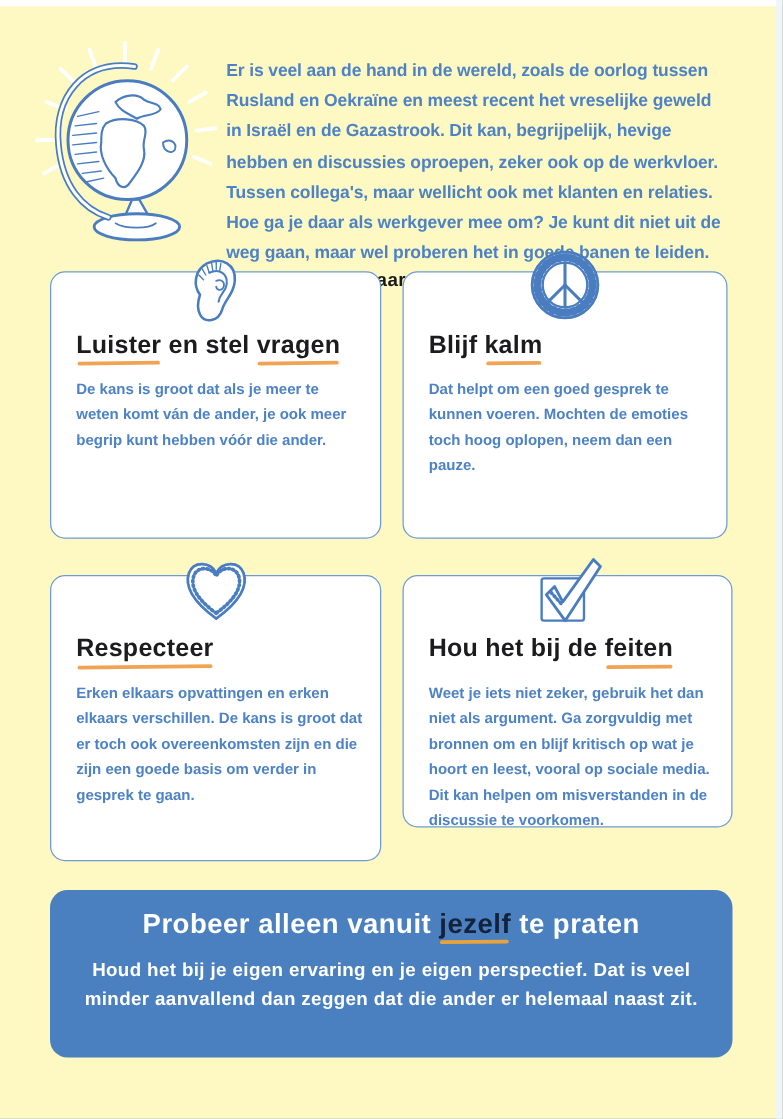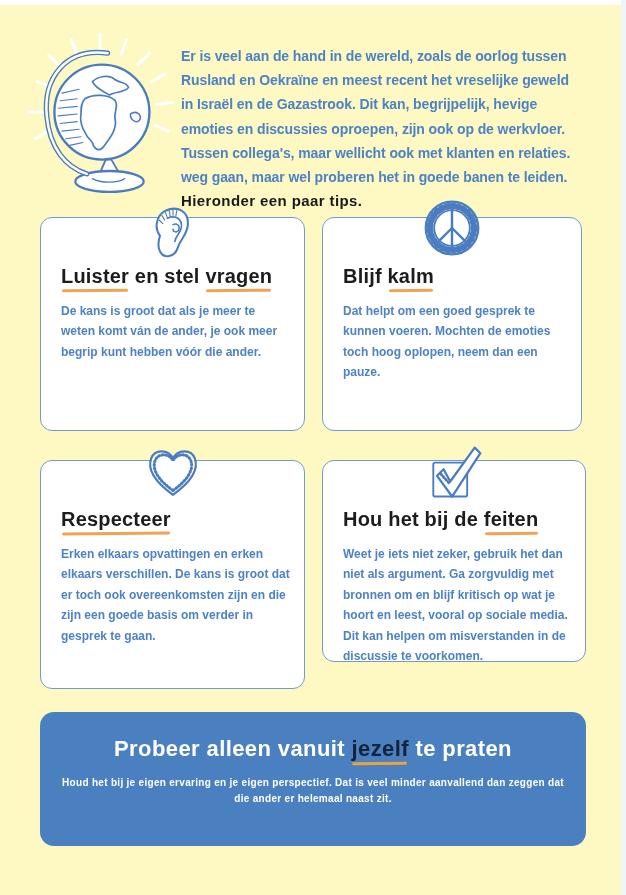--- a/index.html
+++ b/index.html
@@ -29,25 +29,25 @@
 
   .card h2{margin:0 0 13px 0;font-size:20px;font-weight:700;color:#1c1c1e;
            letter-spacing:0.2px;line-height:1.2;}
   .u{position:relative;display:inline-block;}
   .u::after{content:"";position:absolute;left:1px;right:1px;bottom:-3px;height:2.5px;
             border-radius:3px;background:#f0a352;transform:rotate(-0.6deg);}
   .card p{margin:0;font-size:12px;line-height:1.7;color:#4d82c4;font-weight:700;}
 
   .banner{position:absolute;left:40px;top:712px;width:546px;height:134px;background:#4b80c0;
           border-radius:14px;box-sizing:border-box;text-align:center;color:#ffffff;
-          padding-top:24px;}
+          padding-top:14px;}
   .banner h2{margin:0 0 13px 0;font-size:22px;font-weight:700;letter-spacing:0.4px;}
   .banner .dark{color:#15223c;}
   .banner .dark::after{background:#e9a33e;bottom:-2px;}
-  .banner p{margin:0 auto;max-width:505px;font-size:10px;line-height:1.55;
+  .banner p{margin:0 auto;max-width:505px;font-size:15px;line-height:1.55;
             font-weight:700;letter-spacing:0.3px;}
 
   svg .ln{stroke:#4a7cc0;fill:none;stroke-linecap:round;stroke-linejoin:round;}
   svg .fw{fill:#ffffff;}
 </style>
 </head>
 <body>
 
 <div class="page">
   <div class="edge-top"></div>
@@ -85,22 +85,23 @@
         <path d="M 48,119 L 62,116"></path>
     </g>
     <path class="ln" stroke-width="5.5" d="M 88,22 C 44,16 20,48 24,88 C 27,122 44,142 66,149"></path>
     <path d="M 88,22 C 44,16 20,48 24,88 C 27,122 44,142 66,149" stroke="#ffffff" stroke-width="2.6" fill="none" stroke-linecap="round"></path>
   </svg>
 
   <div class="intro">
     <div>Er is veel aan de hand in de wereld, zoals de oorlog tussen</div>
     <div>Rusland en Oekraïne en meest recent het vreselijke geweld</div>
     <div>in Israël en de Gazastrook. Dit kan, begrijpelijk, hevige</div>
-    <div>emoties en discussies oproepen, zijn ook op de werkvloer.</div>
+    <div>hebben en discussies oproepen, zeker ook op de werkvloer.</div>
     <div>Tussen collega's, maar wellicht ook met klanten en relaties.</div>
+    <div>Hoe ga je daar als werkgever mee om? Je kunt dit niet uit de</div>
     <div>weg gaan, maar wel proberen het in goede banen te leiden.</div>
     <div class="tips">Hieronder een paar tips.</div>
   </div>
 
   <section class="card card1">
     <span class="icon-wrap iw-ear">
       <svg width="52" height="58" viewBox="0 0 56 62">
         <path class="ln fw" stroke-width="2.2" d="M 20,7 C 33,1 45,8 44,22 C 43,34 36,37 33,47 C 30,57 18,59 14,51 C 11,45 12,40 14,34 C 8,26 9,13 20,7 Z"></path>
         <path class="ln" stroke-width="1.8" d="M 22,15 C 31,11 38,16 37,25 C 36,32 31,33 30,40"></path>
         <path class="ln" stroke-width="1.6" d="M 28,22 C 33,20 36,24 34,28 C 32,31 28,30 28,27"></path>

